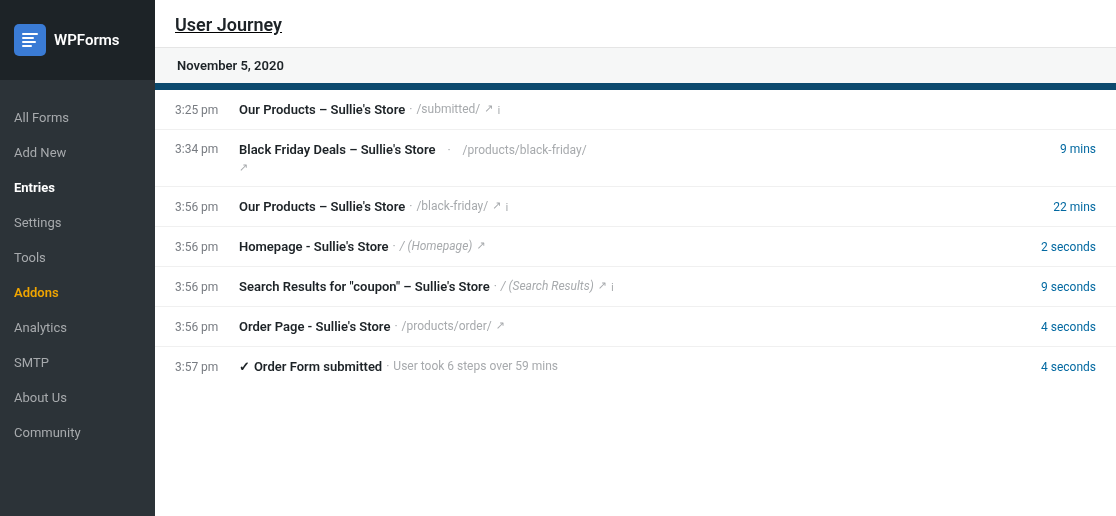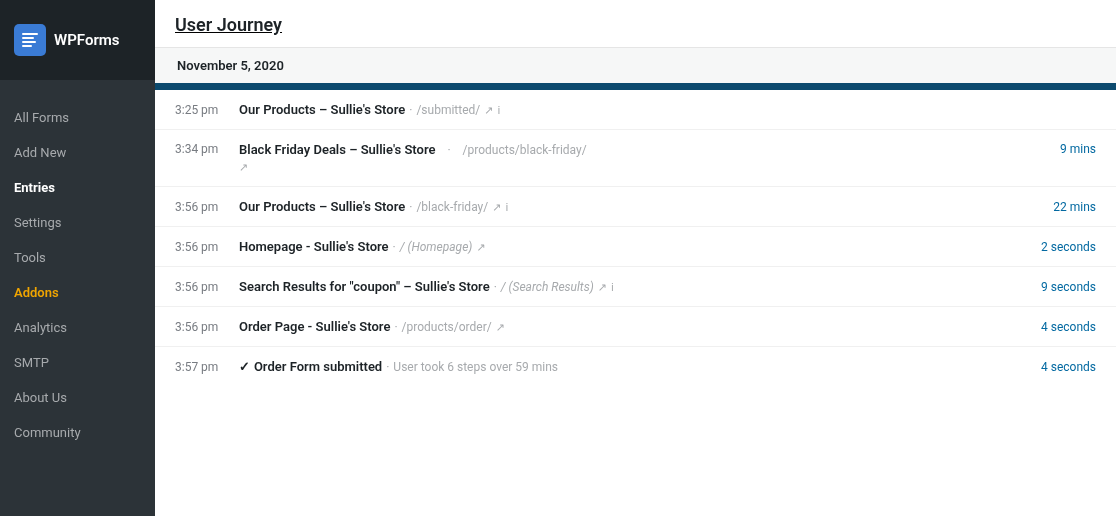--- a/index.html
+++ b/index.html
@@ -96,21 +96,21 @@
 
     .row-time {
       color: #787c82;
       font-size: 12px;
       min-width: 52px;
     }
     .row-content {
       flex: 1;
       display: flex;
       flex-wrap: wrap;
-      align-items: flex-end;
+      align-items: flex-start;
       gap: 4px;
     }
     .row-page-title {
       font-weight: 600;
       color: #1d2327;
       font-size: 13px;
     }
     .row-separator {
       color: #a7aaad;
       font-size: 12px;

